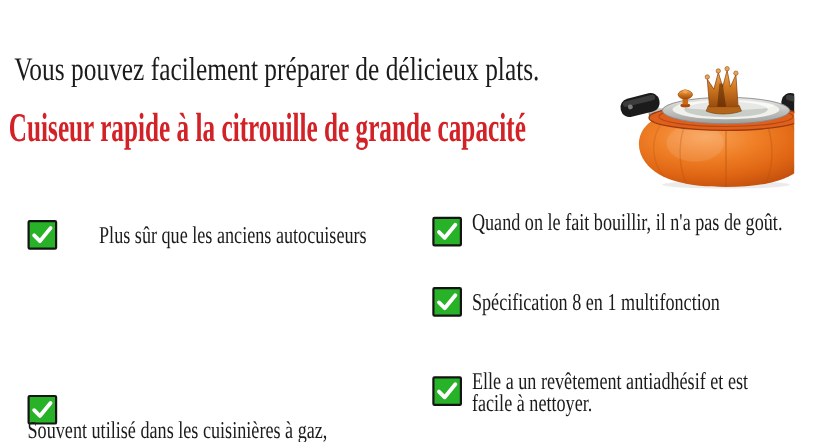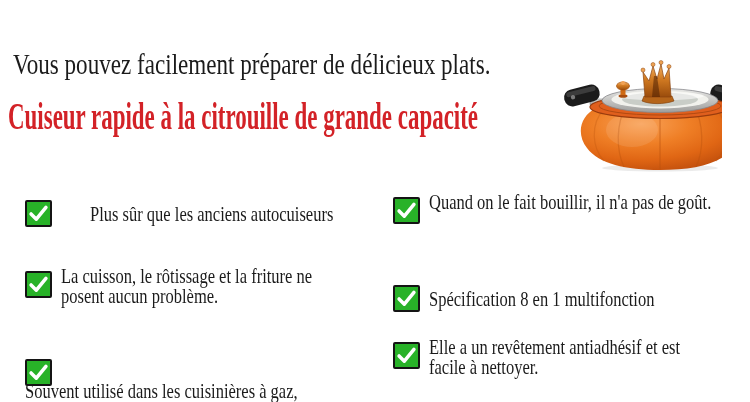--- a/index.html
+++ b/index.html
@@ -35,21 +35,21 @@
     display:flex;align-items:center;justify-content:center;
   }
   .cbx svg{display:block;width:21px;height:21px;}
   .txt{
     font-size:22px;line-height:20px;color:var(--text_dark);
     white-space:pre;transform:scaleX(.75);transform-origin:0 0;
   }
   .m-up .txt{margin-top:-5px;}
   .m-down .txt{margin-top:4px;}
   #row-l1{top:200px;gap:29px;} #row-l2{top:271px;} #row-l3{top:359px;flex-direction:column;}
-  #row-r1{top:197px;} #row-r2{top:285px;} #row-r3{top:342px;}
+  #row-r1{top:197px;} #row-r2{top:261px;} #row-r3{top:342px;}
 </style>
 </head>
 <body>
 
 <div id="canvas">
 
   <div class="subtitle">Vous pouvez facilement préparer de délicieux plats.</div>
   <div class="title">Cuiseur rapide à la citrouille de grande capacité</div>
 
   <div class="product">
@@ -139,29 +139,20 @@
 
   <div class="row l m-down" id="row-l1">
     <span class="cbx">
       <svg viewBox="0 0 24 24">
           <polyline points="3.5,12.5 9.5,18.5 20.5,5" fill="none" stroke="#ffffff" stroke-width="4" stroke-linecap="round" stroke-linejoin="round"></polyline>
         </svg>
     </span>
     <div class="txt">Plus sûr que les anciens autocuiseurs</div>
   </div>
 
-  <div class="row l m-up" id="row-l2">
-    <span class="cbx">
-      <svg viewBox="0 0 24 24">
-          <polyline points="3.5,12.5 9.5,18.5 20.5,5" fill="none" stroke="#ffffff" stroke-width="4" stroke-linecap="round" stroke-linejoin="round"></polyline>
-        </svg>
-    </span>
-    <div class="txt">La cuisson, le rôtissage et la friture ne
-posent aucun problème.</div>
-  </div>
 
   <div class="row l m-up" id="row-l3">
     <span class="cbx">
       <svg viewBox="0 0 24 24">
           <polyline points="3.5,12.5 9.5,18.5 20.5,5" fill="none" stroke="#ffffff" stroke-width="4" stroke-linecap="round" stroke-linejoin="round"></polyline>
         </svg>
     </span>
     <div class="txt">Souvent utilisé dans les cuisinières à gaz,
 les cuiseurs à riz</div>
   </div>

